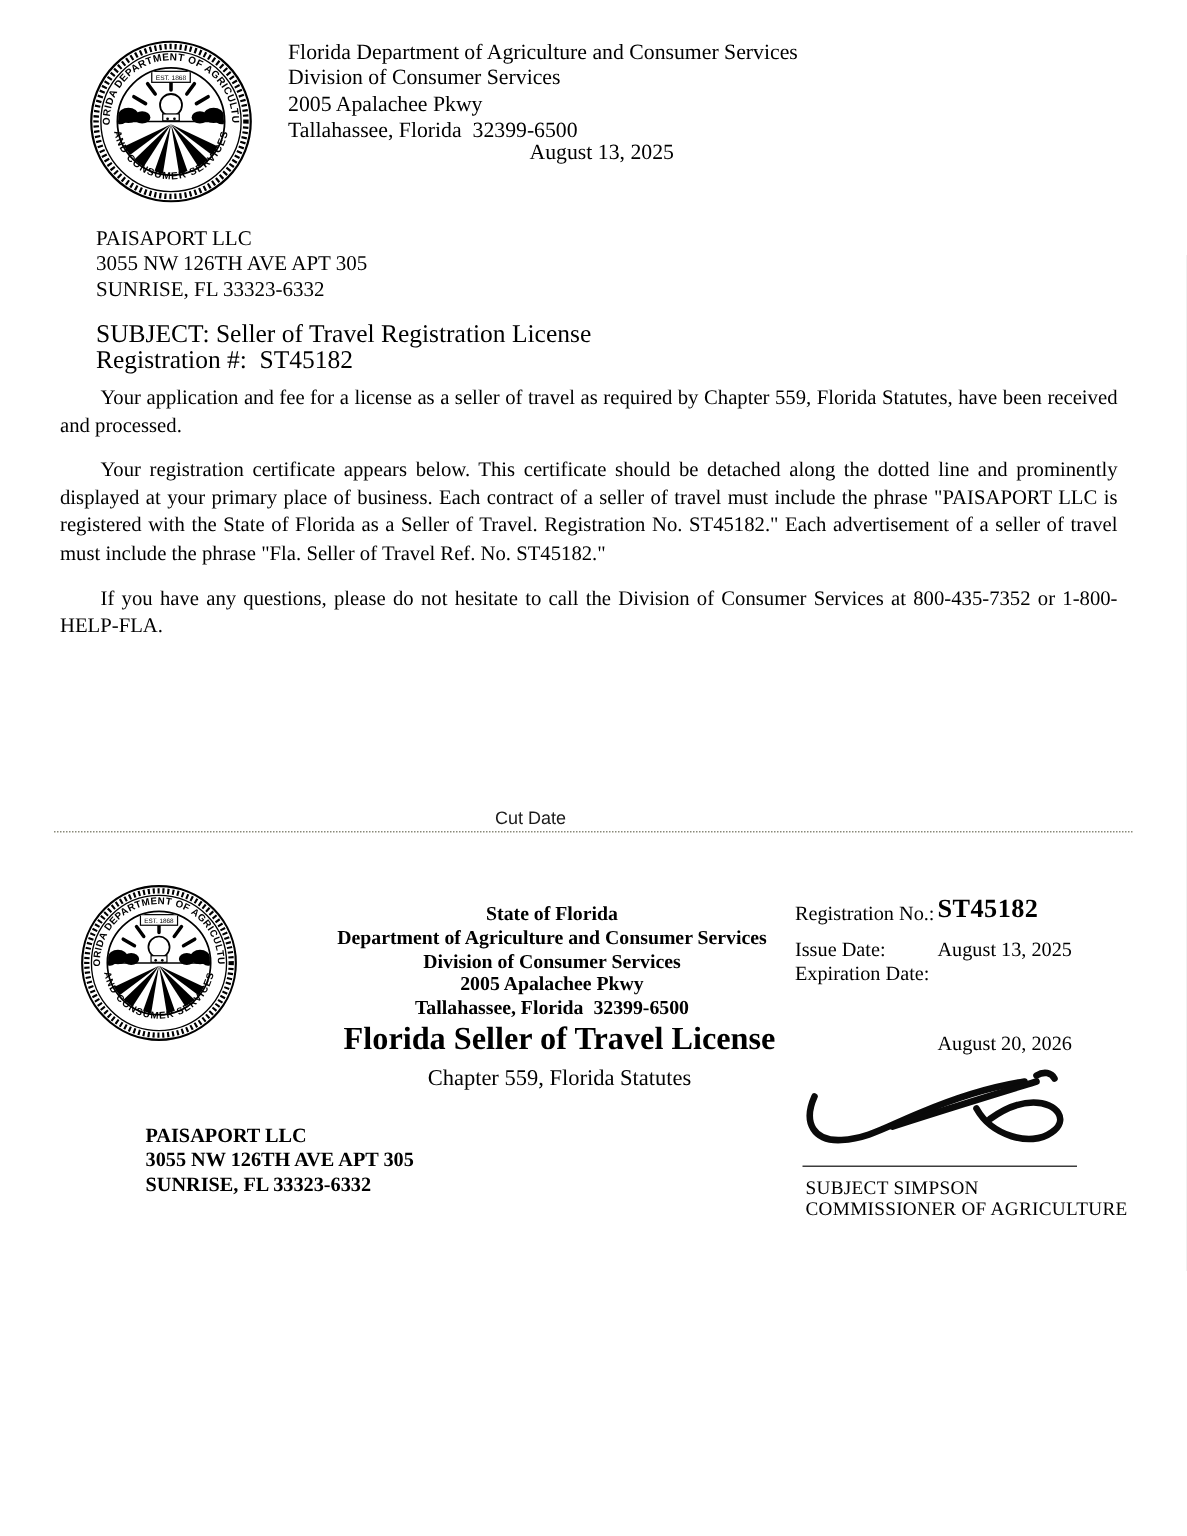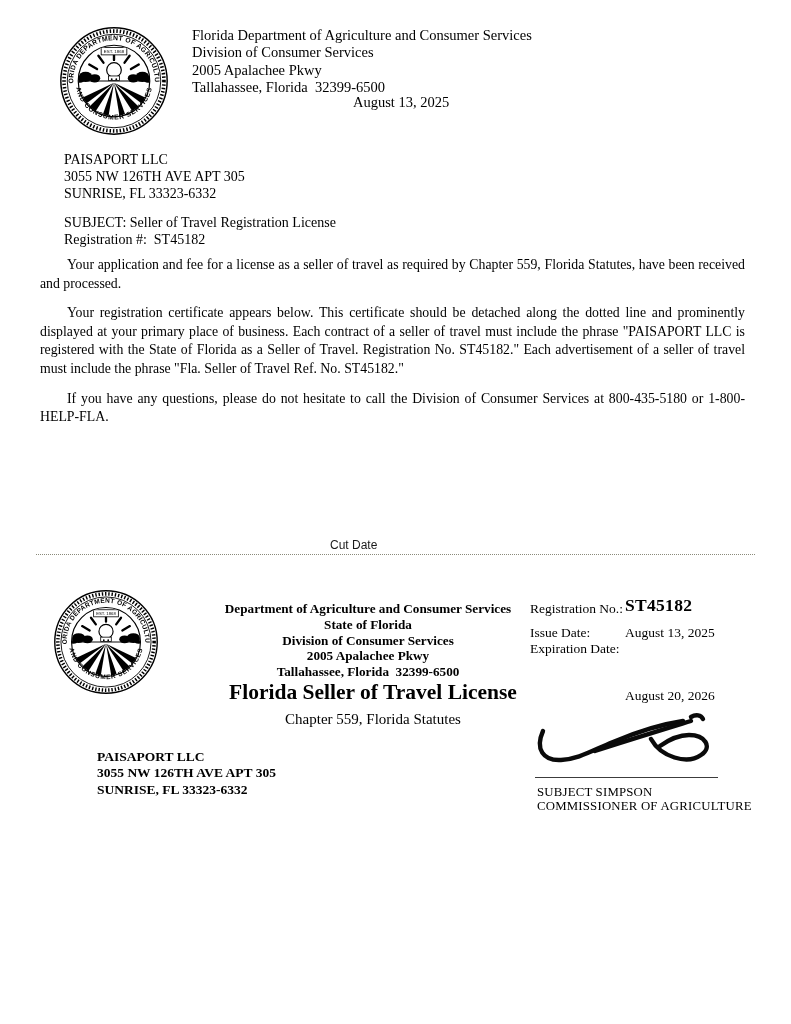--- a/index.html
+++ b/index.html
@@ -13,21 +13,21 @@
   .abs { position:absolute; }
   .pre { white-space:pre-wrap; }
 
   
   .seal-top   { left:59px;  top:26px;  width:110px; height:110px; }
   .lh-text    { left:192px; top:27px;  font-size:14.5px; line-height:17.3px; }
   .lh-date    { left:353px; top:94px;  font-size:14.5px; }
 
   
   .recipient  { left:64px; top:151px; font-size:14px; line-height:17px; }
-  .subject    { left:64px; top:214px; font-size:14px; line-height:17px; }
+  .subject    { left:64px; top:214px; font-size:17px; line-height:17px; }
 
   
   .body-text  { left:40px; top:256px; width:705px; font-size:13.8px; line-height:18.6px; text-align:justify; }
   .body-text p { margin:0 0 11px 0; text-indent:27px; }
 
   
   .cut-label  { left:330px; top:538px; font-family:"Liberation Sans", sans-serif; font-size:12px; color:#1a1a1a; }
   .cut-line   { left:36px;  top:554px; width:719px; height:0; border-top:1.5px dotted #8a8a7a; }
 
   
@@ -118,33 +118,33 @@
   </div>
 
   <div class="abs subject">
     <div>SUBJECT: Seller of Travel Registration License</div>
     <div class="pre">Registration #:  ST45182</div>
   </div>
 
   <div class="abs body-text">
     <p>Your application and fee for a license as a seller of travel as required by Chapter 559, Florida Statutes, have been received and processed.</p>
     <p>Your registration certificate appears below.  This certificate should be detached along the dotted line and prominently displayed at your primary place of business.  Each contract of a seller of travel must include the phrase "PAISAPORT LLC  is registered with the State of Florida as a Seller of Travel.  Registration No. ST45182."  Each advertisement of a seller of travel must include the phrase "Fla. Seller of Travel Ref. No. ST45182."</p>
-    <p>If you have any questions, please do not hesitate to call the Division of Consumer Services at 800-435-5180 or 1-800-HELP-FLA.</p>
+    <p>If you have any questions, please do not hesitate to call the Division of Consumer Services at 800-435-7352 or 1-800-HELP-FLA.</p>
   </div>
 
   <div class="abs cut-label">Cut Date</div>
   <div class="abs cut-line"></div>
 
   <svg class="abs seal-bottom" viewBox="0 0 120 120">
       <use href="#seal-sym"></use>
     </svg>
 
   <div class="abs cert-header">
+    <div>State of Florida</div>
     <div>Department of Agriculture and Consumer Services</div>
-    <div>State of Florida</div>
     <div>Division of Consumer Services</div>
     <div>2005 Apalachee Pkwy</div>
     <div class="pre">Tallahassee, Florida  32399-6500</div>
   </div>
 
   <div class="abs reg-label reg1-label">Registration No.:</div>
   <div class="abs reg1-value">ST45182</div>
   <div class="abs reg-label reg2-label">Issue Date:</div>
   <div class="abs reg-value reg2-value">August 13, 2025</div>
   <div class="abs reg-label reg3-label">Expiration Date:</div>

